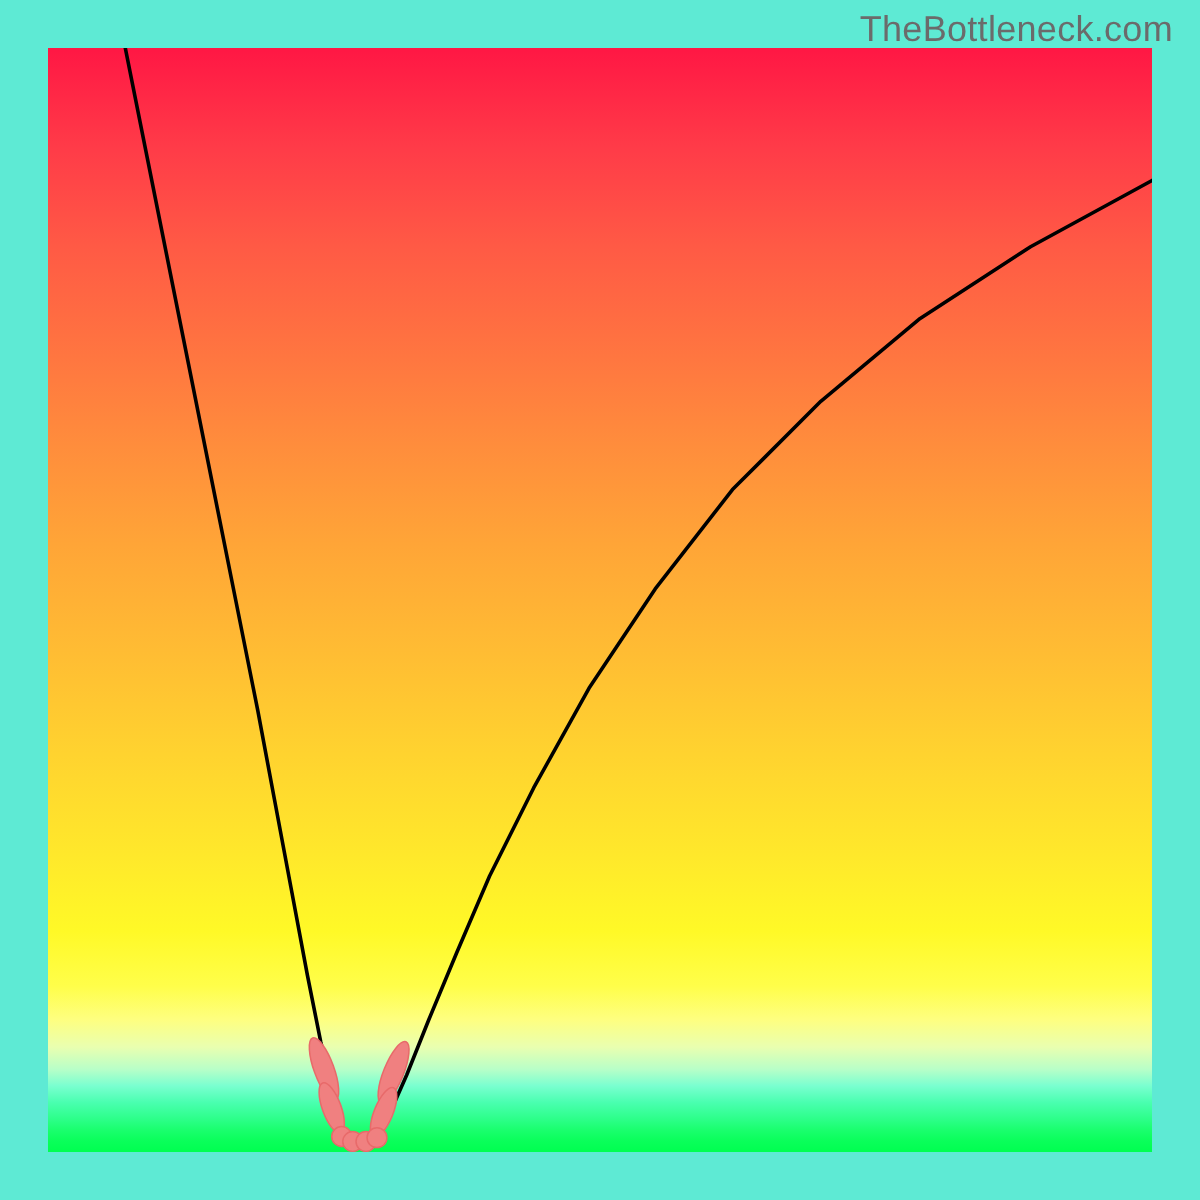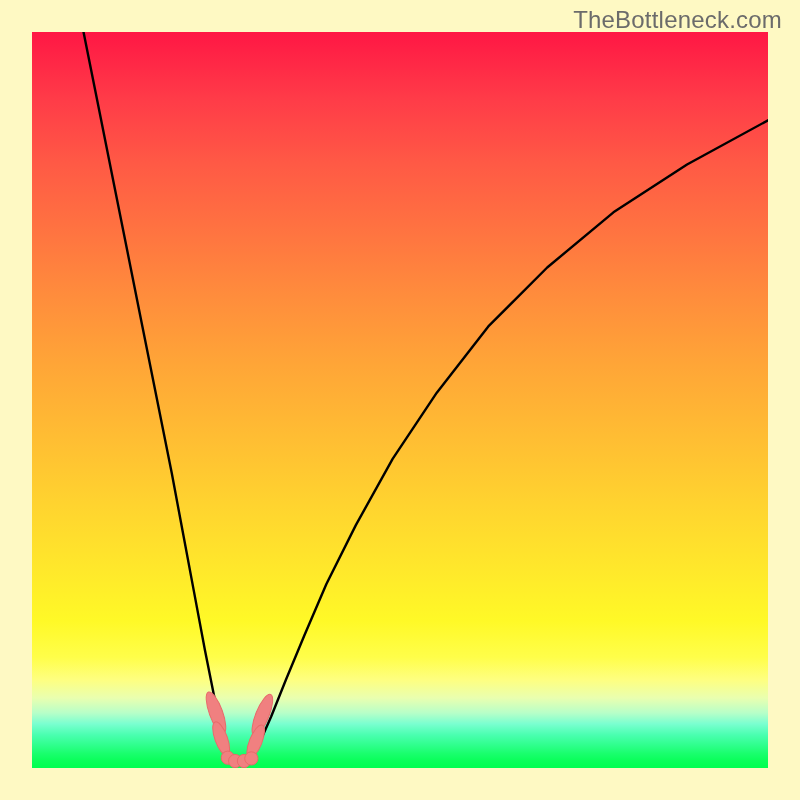--- a/index.html
+++ b/index.html
@@ -10,21 +10,21 @@
     overflow: hidden;
     background: #000;
     font-family: Arial, Helvetica, sans-serif;
   }
   .frame {
     position: absolute;
     left: 0;
     top: 0;
     width: 800px;
     height: 800px;
-    background: #fef9c3;
+    background: #5eead4;
   }
   .plot {
     position: absolute;
     left: 32px;
     top: 32px;
     width: 736px;
     height: 736px;
     overflow: hidden;
   }
   .gradient {

